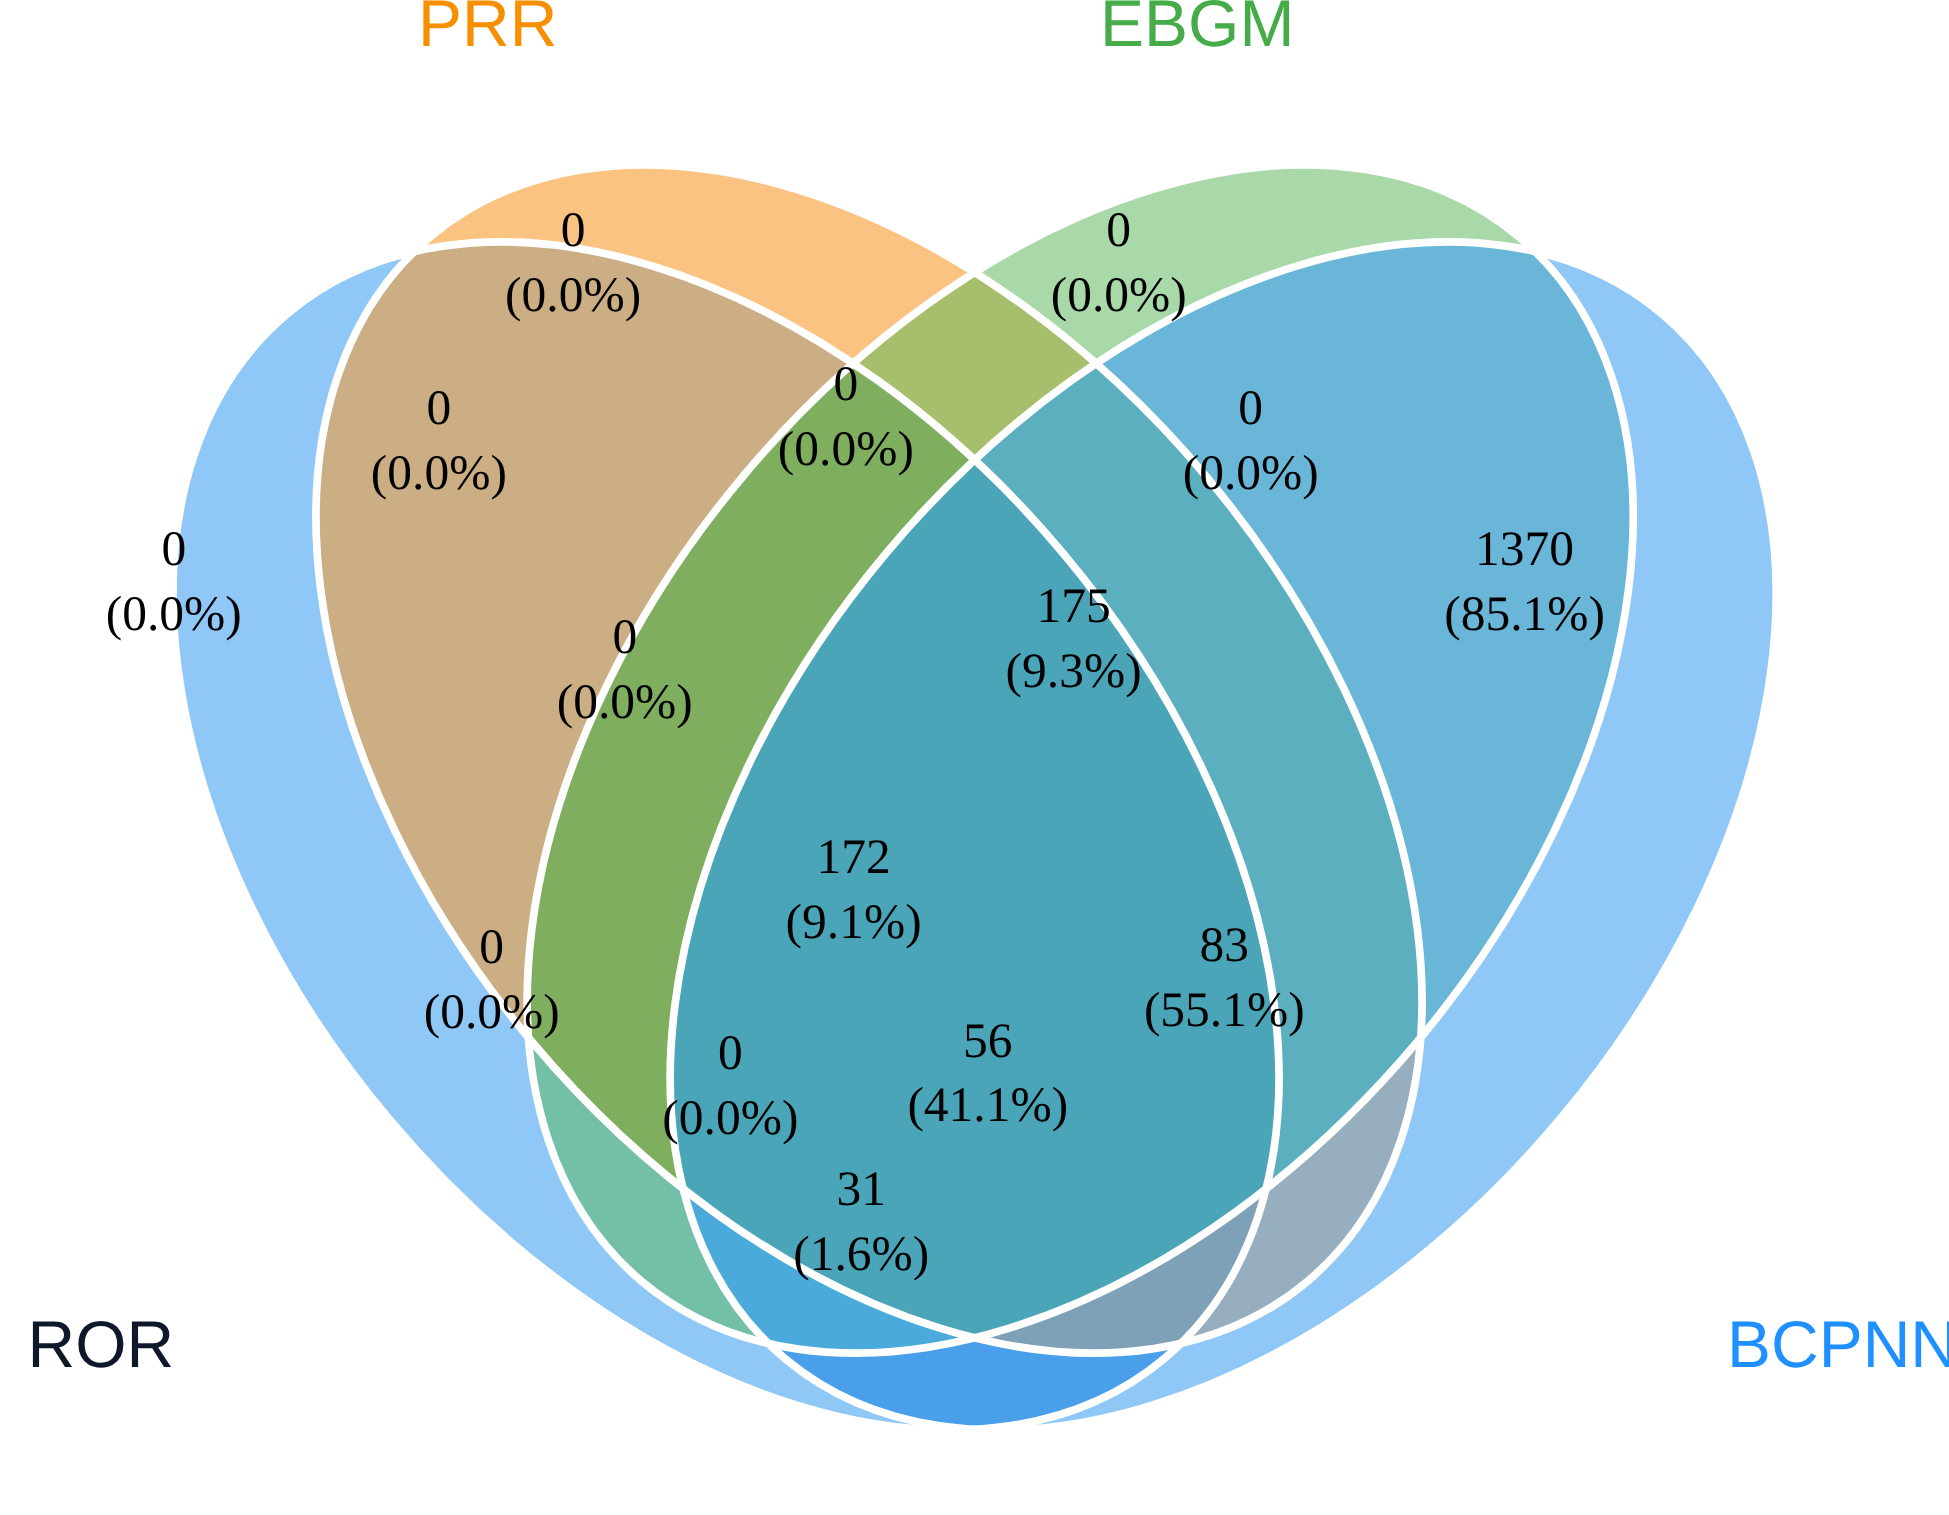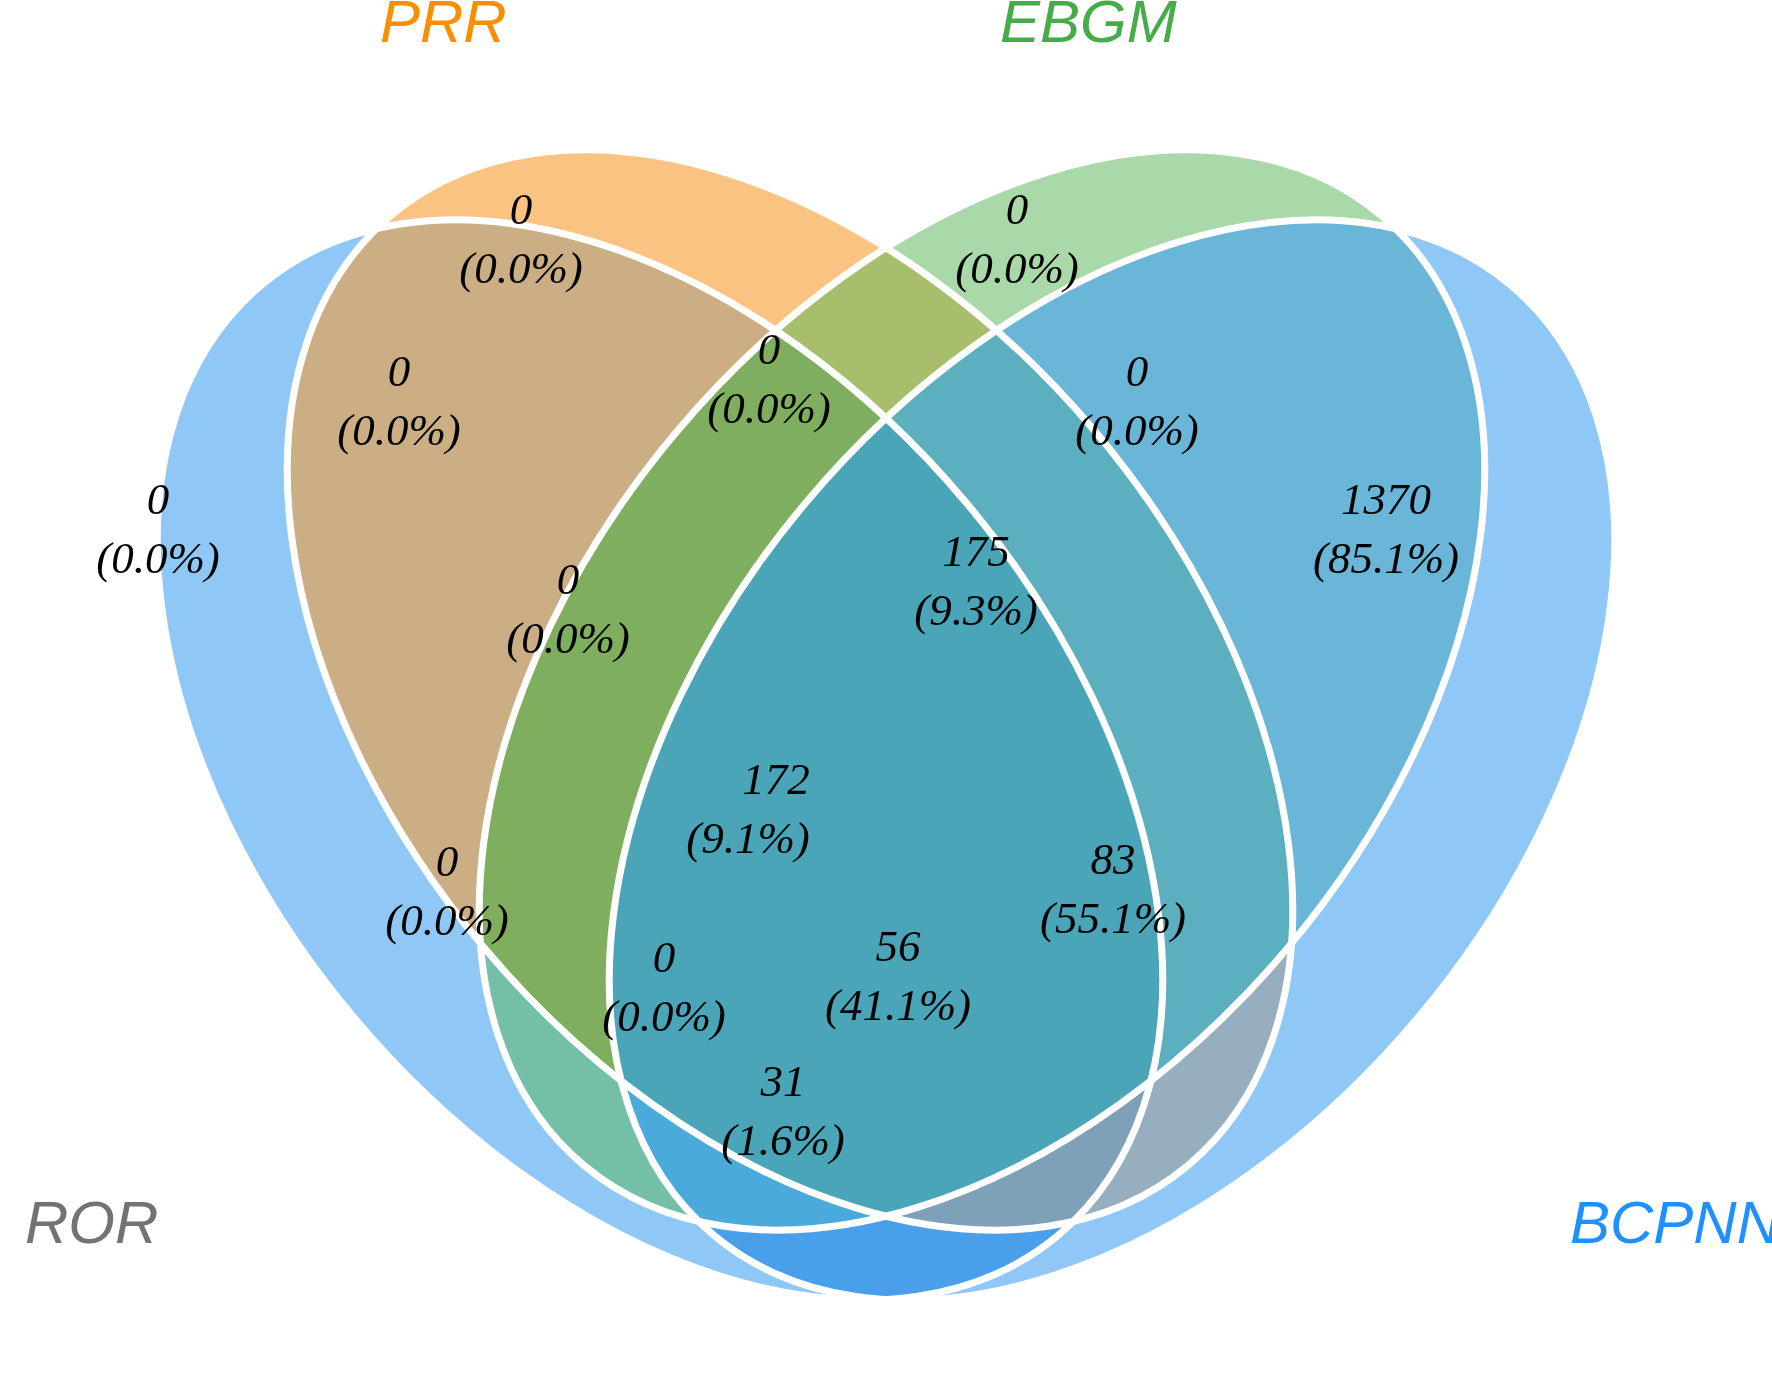--- a/index.html
+++ b/index.html
@@ -1,17 +1,17 @@
 <!DOCTYPE html>
 <html><head>
 <meta charset="utf-8">
 <style>
   html,body{margin:0;padding:0;background:#ffffff;}
   body{width:1772px;height:1377px;overflow:hidden;font-family:"Liberation Sans",sans-serif;}
-  #stage{position:relative;width:1772px;height:1009px;background:#fff;font-style:italic;}
+  #stage{position:relative;width:1772px;height:1009px;background:#fff;}
   svg#venn{position:absolute;left:0;top:0;width:1772px;height:1377px;display:block;}
   .setlabel{position:absolute;font-family:"Liberation Sans",sans-serif;font-size:60px;line-height:1;white-space:nowrap;}
   .regionlabel{position:absolute;text-align:center;font-family:"Liberation Serif",serif;color:#000;
      font-size:45px;line-height:1.30;white-space:nowrap;transform:translate(-50%,-50%);}
   .regionlabel .cnt{display:block;}
   .regionlabel .pct{display:block;}
 </style>
 </head>
 <body>
 
@@ -207,21 +207,21 @@
       <use href="#eBCPNN"></use>
     </g>
   </svg>
 
   <div class="setlabel" style="left:380px;top:-8px;color:#F78F00;">
     <span>PRR</span>
   </div>
   <div class="setlabel" style="left:1000px;top:-8px;color:#46AB49;">
     <span>EBGM</span>
   </div>
-  <div class="setlabel" style="left:25px;top:1193px;color:#737373;">
+  <div class="setlabel" style="left:25px;top:1193px;color:#0f172a;">
     <span>ROR</span>
   </div>
   <div class="setlabel" style="left:1570px;top:1193px;color:#1E90FF;">
     <span>BCPNN</span>
   </div>
 
   <div id="labels">
       <div class="regionlabel" style="left: 158px; top: 528px;">
         <span class="cnt">0</span>
         <span class="pct">(0.0%)</span>
@@ -255,21 +255,21 @@
         <span class="pct">(0.0%)</span>
       </div>
       <div class="regionlabel" style="left: 976px; top: 580px;">
         <span class="cnt">175</span>
         <span class="pct">(9.3%)</span>
       </div>
       <div class="regionlabel" style="left: 447px; top: 890px;">
         <span class="cnt">0</span>
         <span class="pct">(0.0%)</span>
       </div>
-      <div class="regionlabel" style="left: 748px; top: 808px; text-align: right;">
+      <div class="regionlabel" style="left: 776px; top: 808px;">
         <span class="cnt">172</span>
         <span class="pct">(9.1%)</span>
       </div>
       <div class="regionlabel" style="left: 664px; top: 986px;">
         <span class="cnt">0</span>
         <span class="pct">(0.0%)</span>
       </div>
       <div class="regionlabel" style="left: 898px; top: 975px;">
         <span class="cnt">56</span>
         <span class="pct">(41.1%)</span>

